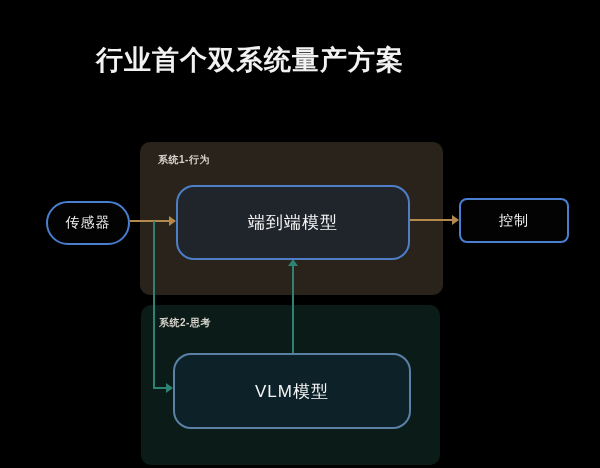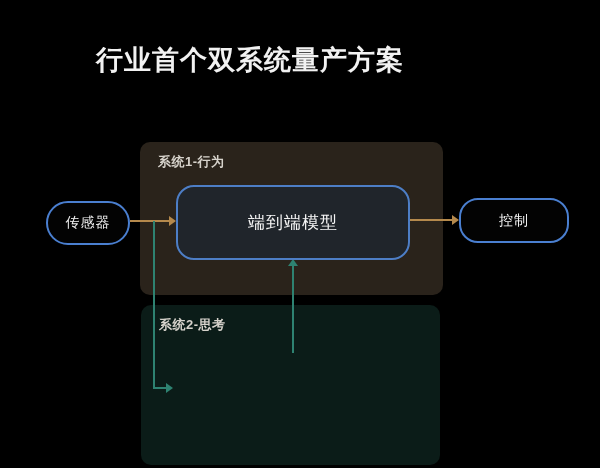--- a/index.html
+++ b/index.html
@@ -36,39 +36,39 @@
     position:absolute;left:0;top:73px;width:100%;
     text-align:center;color:var(--subtitle-color);
     font-size:19px;font-weight:500;letter-spacing:1px;
   }
 
   .container{position:absolute;border-radius:10px;}
   .sys1{left:140px;top:127px;width:303px;height:153px;background:var(--sys1-bg);}
   .sys2{left:141px;top:290px;width:299px;height:160px;background:var(--sys2-bg);}
   .sys-label{
     position:absolute;left:18px;top:11px;
-    color:var(--label-color);font-size:13px;font-weight:bold;letter-spacing:0.5px;
+    color:var(--label-color);font-size:10px;font-weight:bold;letter-spacing:0.5px;
   }
 
   .model-box{
     position:absolute;display:flex;align-items:center;justify-content:center;
     border-radius:18px;color:var(--node-text);font-size:17px;letter-spacing:1px;
   }
   .e2e{left:176px;top:170px;width:234px;height:75px;
     background:var(--e2e-fill);border:2px solid var(--e2e-border);}
   .vlm{left:173px;top:338px;width:238px;height:76px;
     background:var(--vlm-fill);border:2px solid var(--vlm-border);}
 
   .io-node{
     position:absolute;display:flex;align-items:center;justify-content:center;
     background:var(--node-fill);border:2px solid var(--node-border);
     color:var(--node-text);font-size:14px;letter-spacing:1px;
   }
   .sensor{left:46px;top:186px;width:84px;height:44px;border-radius:22px;}
-  .control{left:459px;top:183px;width:110px;height:45px;border-radius:19px;}
+  .control{left:459px;top:183px;width:110px;height:45px;border-radius:8px;}
 
   .line{position:absolute;}
   .line.orange{background:var(--orange-line);}
   .line.teal{background:var(--teal-line);}
   .l-sensor-e2e{left:130px;top:205px;width:40px;height:2px;}
   .l-e2e-control{left:410px;top:204px;width:43px;height:2px;}
   .l-branch-v{left:153px;top:206px;width:2px;height:168px;}
   .l-branch-h{left:153px;top:372px;width:14px;height:2px;}
   .l-vlm-e2e{left:292px;top:251px;width:2px;height:87px;}
 
@@ -107,20 +107,23 @@
   <div class="line teal l-branch-v"></div>
   <div class="line teal l-branch-h"></div>
   <div class="arrow right teal-a a-into-vlm"></div>
 
   <div class="line teal l-vlm-e2e"></div>
   <div class="arrow up a-up-e2e"></div>
 
   <div class="model-box e2e">
     <span>端到端模型</span>
   </div>
+  <div class="model-box vlm">
+    <span>VLM模型</span>
+  </div>
 
   <div class="io-node sensor">
     <span>传感器</span>
   </div>
   <div class="io-node control">
     <span>控制</span>
   </div>
 
 </div>
 

